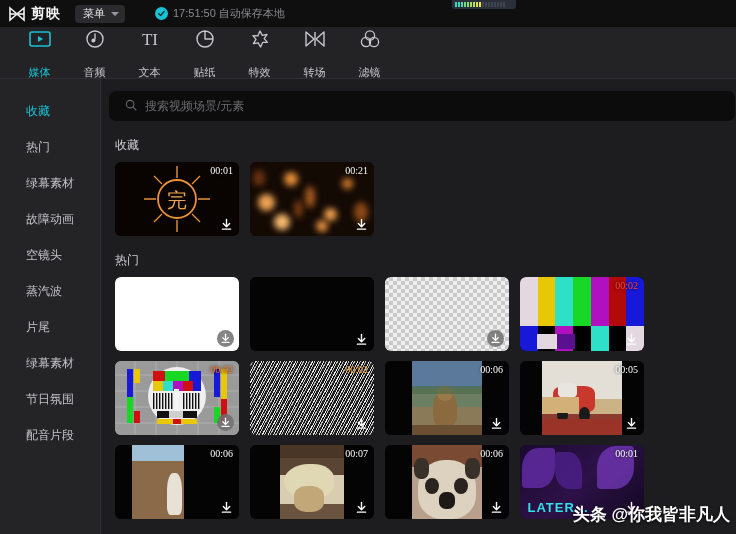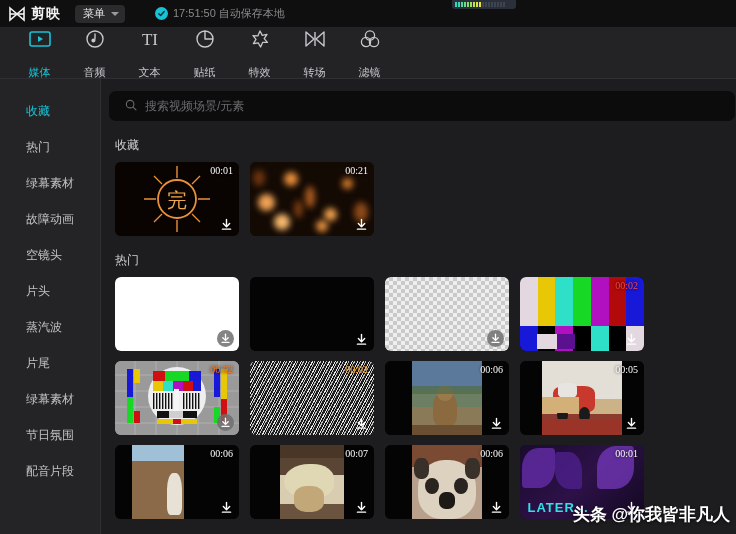--- a/index.html
+++ b/index.html
@@ -271,23 +271,20 @@
         <span>热门</span>
       </div>
     <div class="side-item">
         <span>绿幕素材</span>
       </div>
     <div class="side-item">
         <span>故障动画</span>
       </div>
     <div class="side-item">
         <span>空镜头</span>
-      </div>
-    <div class="side-item">
-        <span>片头</span>
       </div>
     <div class="side-item">
         <span>蒸汽波</span>
       </div>
     <div class="side-item">
         <span>片尾</span>
       </div>
     <div class="side-item">
         <span>绿幕素材</span>
       </div>

